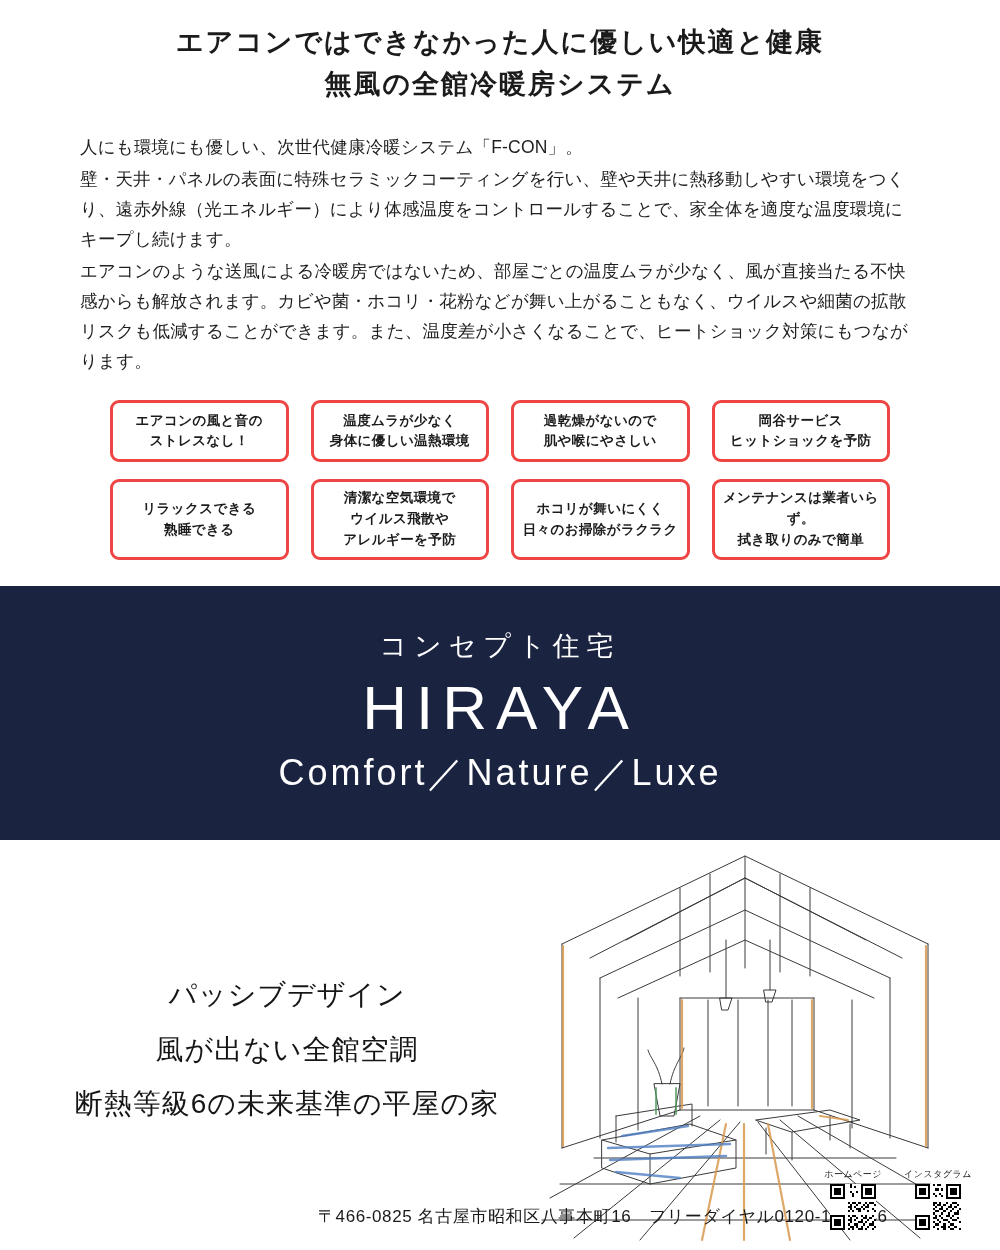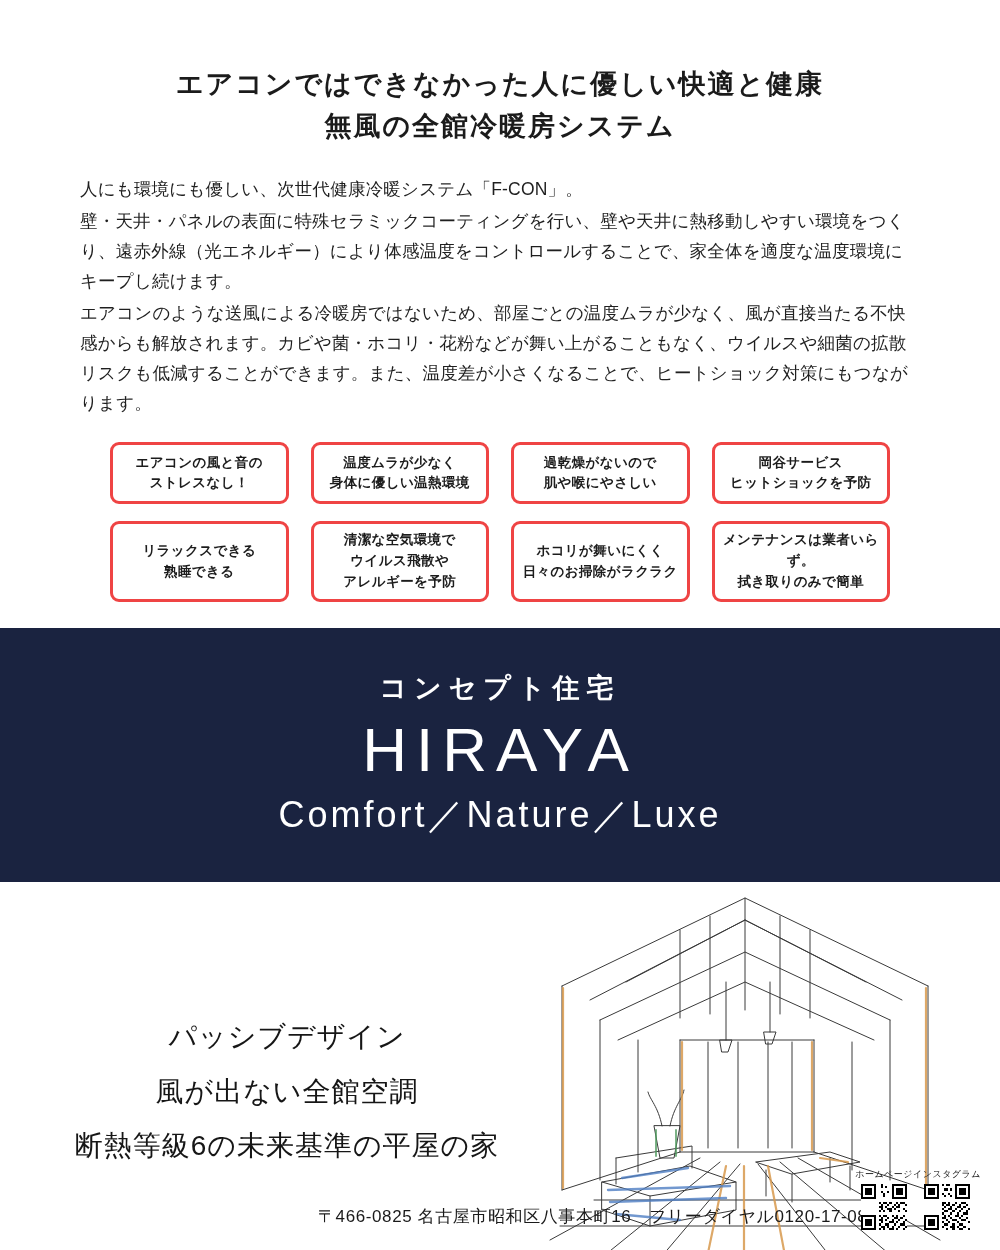--- a/index.html
+++ b/index.html
@@ -11,21 +11,21 @@
     height: 1250px;
     background: #ffffff;
     font-family: "Liberation Sans", sans-serif;
     color: #1a1a1a;
     overflow: hidden;
     position: relative;
   }
 
   
   .headline-block {
-    padding-top: 64px;
+    padding-top: 22px;
     text-align: center;
   }
   .headline-line {
     font-size: 27px;
     letter-spacing: 2px;
     font-weight: 700;
     color: #1b1b1b;
     line-height: 1.55;
   }
 
@@ -76,21 +76,21 @@
     height: 254px;
     color: #ffffff;
     display: flex;
     flex-direction: column;
     align-items: center;
     justify-content: center;
   }
   .concept-kicker {
     font-size: 27px;
     letter-spacing: 7px;
-    font-weight: 700;
+    font-weight: 400;
     margin-bottom: 6px;
   }
   .concept-title {
     font-size: 62px;
     letter-spacing: 9px;
     font-weight: 400;
     line-height: 1.15;
     margin: 2px 0 6px 0;
   }
   .concept-sub {
@@ -165,23 +165,24 @@
   .footer-address {
     position: absolute;
     left: 318px;
     bottom: 22px;
     font-size: 17px;
     letter-spacing: 0.6px;
     color: #1a1a1a;
   }
   .qr-group {
     position: absolute;
-    right: 19px;
+    right: 28px;
     bottom: 16px;
     display: flex;
+    gap: 22px;
   }
   .qr-item {
     text-align: center;
   }
   .qr-label {
     font-size: 9px;
     letter-spacing: 0.5px;
     color: #1a1a1a;
     margin-bottom: 3px;
   }

